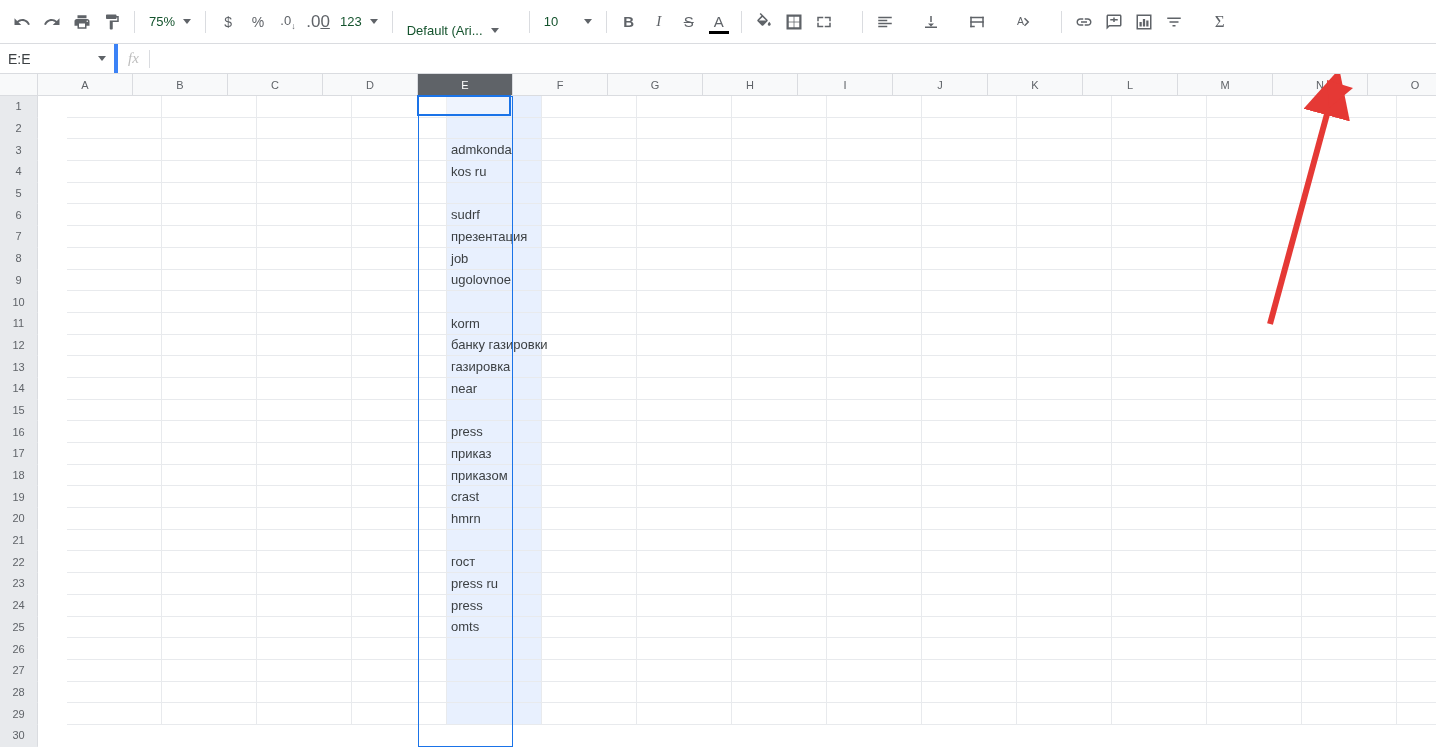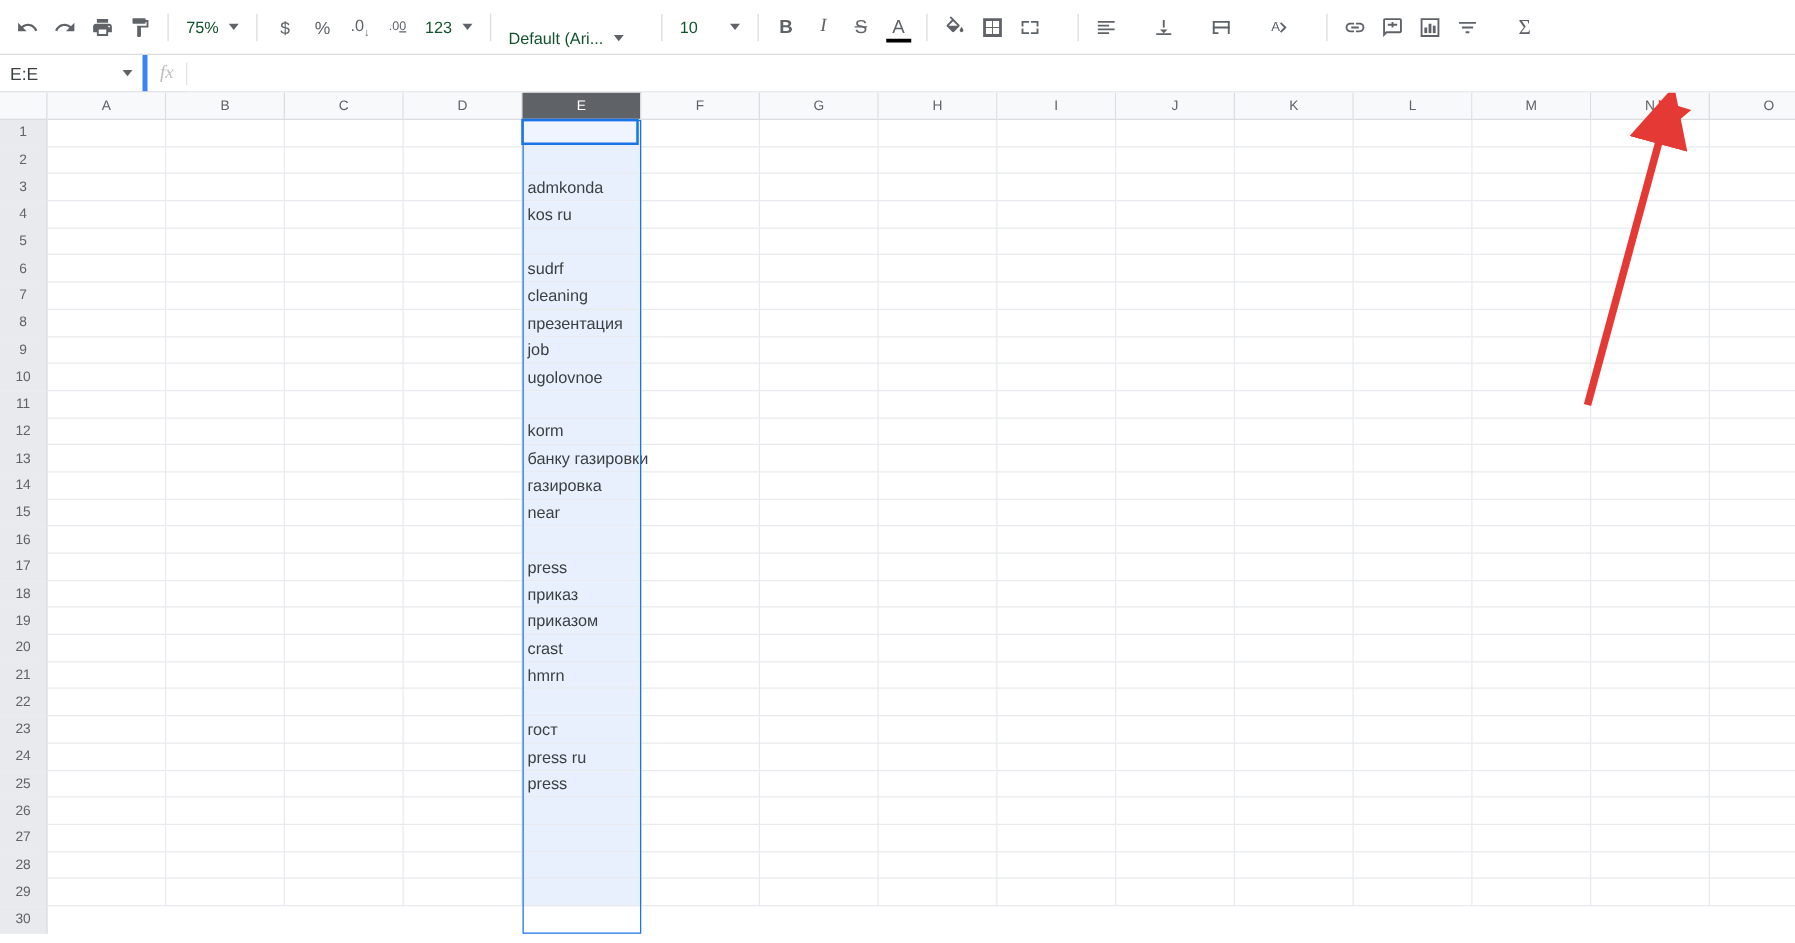--- a/index.html
+++ b/index.html
@@ -22,21 +22,21 @@
 
 .grid-container { position: relative; overflow: hidden; }
 .corner { position: absolute; top: 0; left: 0; width: 38px; height: 22px; background: #f8f9fa; border-right: 1px solid #dadce0; border-bottom: 1px solid #dadce0; z-index: 3; }
 .col-headers { position: absolute; top: 0; left: 38px; right: 0; height: 22px; display: flex; z-index: 2; background: #f8f9fa; }
 .col-h { width: 95px; flex-shrink: 0; height: 22px; display: flex; align-items: center; justify-content: center; border-right: 1px solid #dadce0; border-bottom: 1px solid #dadce0; font-size: 11px; color: #5f6368; background: #f8f9fa; user-select: none; }
 .col-h.selected { background: #5f6368; color: #fff; }
 .row-headers { position: absolute; top: 22px; left: 0; width: 38px; z-index: 2; background: #f8f9fa; }
 .row-h { height: 21.7px; display: flex; align-items: center; justify-content: center; border-right: 1px solid #dadce0; border-bottom: 1px solid #e8eaed; font-size: 11px; color: #5f6368; background: #f8f9fa; user-select: none; }
 .row-h.touched { background: #e8eaed; }
 .cells { position: absolute; top: 22px; left: 38px; right: 0; bottom: 0; }
-.row { display: flex; height: 21.7px; }
+.row { display: flex; height: 21.7px; margin-left: 29px; }
 .cell { width: 95px; flex-shrink: 0; height: 21.7px; border-right: 1px solid #e8eaed; border-bottom: 1px solid #e8eaed; padding: 0 4px; font-size: 13px; color: #3c4043; display: flex; align-items: center; overflow: visible; white-space: nowrap; }
 .cell.col-selected { background: #e8f0fe; }
 .col-sel-border { position: absolute; top: 0; border: 1px solid #1a73e8; pointer-events: none; z-index: 4; }
 .active-cell-border { position: absolute; border: 2px solid #1a73e8; pointer-events: none; z-index: 5; background: rgba(255,255,255,0.3); }
 
 .arrow-annotation { position: absolute; z-index: 100; pointer-events: none; }
 
 .icon-txt { font-size: 14px; font-family: Arial; color: #5f6368; }
 .underline-a { position: relative; }
 .underline-a::after { content: ''; position: absolute; left: 4px; right: 4px; bottom: 2px; height: 3px; background: #000; }
@@ -70,21 +70,21 @@
       <span class="tb-text">75%</span>
       <span class="caret"></span>
     </div>
   <div class="tb-sep"></div>
   <div class="tb-btn icon-txt">$</div>
   <div class="tb-btn icon-txt">%</div>
   <div class="tb-btn">
       <span style="font-size:13px;">.0<span style="font-size:9px;vertical-align:sub;">↓</span></span>
     </div>
   <div class="tb-btn">
-      <span style="font-size:10px;">.0<u>0</u></span>
+      <span style="font-size:17px;">.0<u>0</u></span>
     </div>
   <div class="tb-combo">
       <span class="tb-text">123</span>
       <span class="caret"></span>
     </div>
   <div class="tb-sep"></div>
   <div class="tb-combo" style="width:120px;margin-top:18px;">
       <span class="tb-text" style="white-space:nowrap;overflow:hidden;text-overflow:ellipsis;max-width:90px;">Default (Ari...</span>
       <span class="caret"></span>
     </div>
@@ -366,37 +366,20 @@
         <div class="cell"></div>
         <div class="cell"></div>
         <div class="cell"></div>
         <div class="cell"></div>
       </div>
       <div class="row">
         <div class="cell"></div>
         <div class="cell"></div>
         <div class="cell"></div>
         <div class="cell"></div>
-        <div class="cell col-selected">cleaning</div>
-        <div class="cell"></div>
-        <div class="cell"></div>
-        <div class="cell"></div>
-        <div class="cell"></div>
-        <div class="cell"></div>
-        <div class="cell"></div>
-        <div class="cell"></div>
-        <div class="cell"></div>
-        <div class="cell"></div>
-        <div class="cell"></div>
-      </div>
-      <div class="row">
-        <div class="cell"></div>
-        <div class="cell"></div>
-        <div class="cell"></div>
-        <div class="cell"></div>
         <div class="cell col-selected">презентация</div>
         <div class="cell"></div>
         <div class="cell"></div>
         <div class="cell"></div>
         <div class="cell"></div>
         <div class="cell"></div>
         <div class="cell"></div>
         <div class="cell"></div>
         <div class="cell"></div>
         <div class="cell"></div>
@@ -673,20 +656,37 @@
         <div class="cell"></div>
         <div class="cell"></div>
         <div class="cell"></div>
       </div>
       <div class="row">
         <div class="cell"></div>
         <div class="cell"></div>
         <div class="cell"></div>
         <div class="cell"></div>
         <div class="cell col-selected">press</div>
+        <div class="cell"></div>
+        <div class="cell"></div>
+        <div class="cell"></div>
+        <div class="cell"></div>
+        <div class="cell"></div>
+        <div class="cell"></div>
+        <div class="cell"></div>
+        <div class="cell"></div>
+        <div class="cell"></div>
+        <div class="cell"></div>
+      </div>
+      <div class="row">
+        <div class="cell"></div>
+        <div class="cell"></div>
+        <div class="cell"></div>
+        <div class="cell"></div>
+        <div class="cell col-selected">omts</div>
         <div class="cell"></div>
         <div class="cell"></div>
         <div class="cell"></div>
         <div class="cell"></div>
         <div class="cell"></div>
         <div class="cell"></div>
         <div class="cell"></div>
         <div class="cell"></div>
         <div class="cell"></div>
         <div class="cell"></div>

